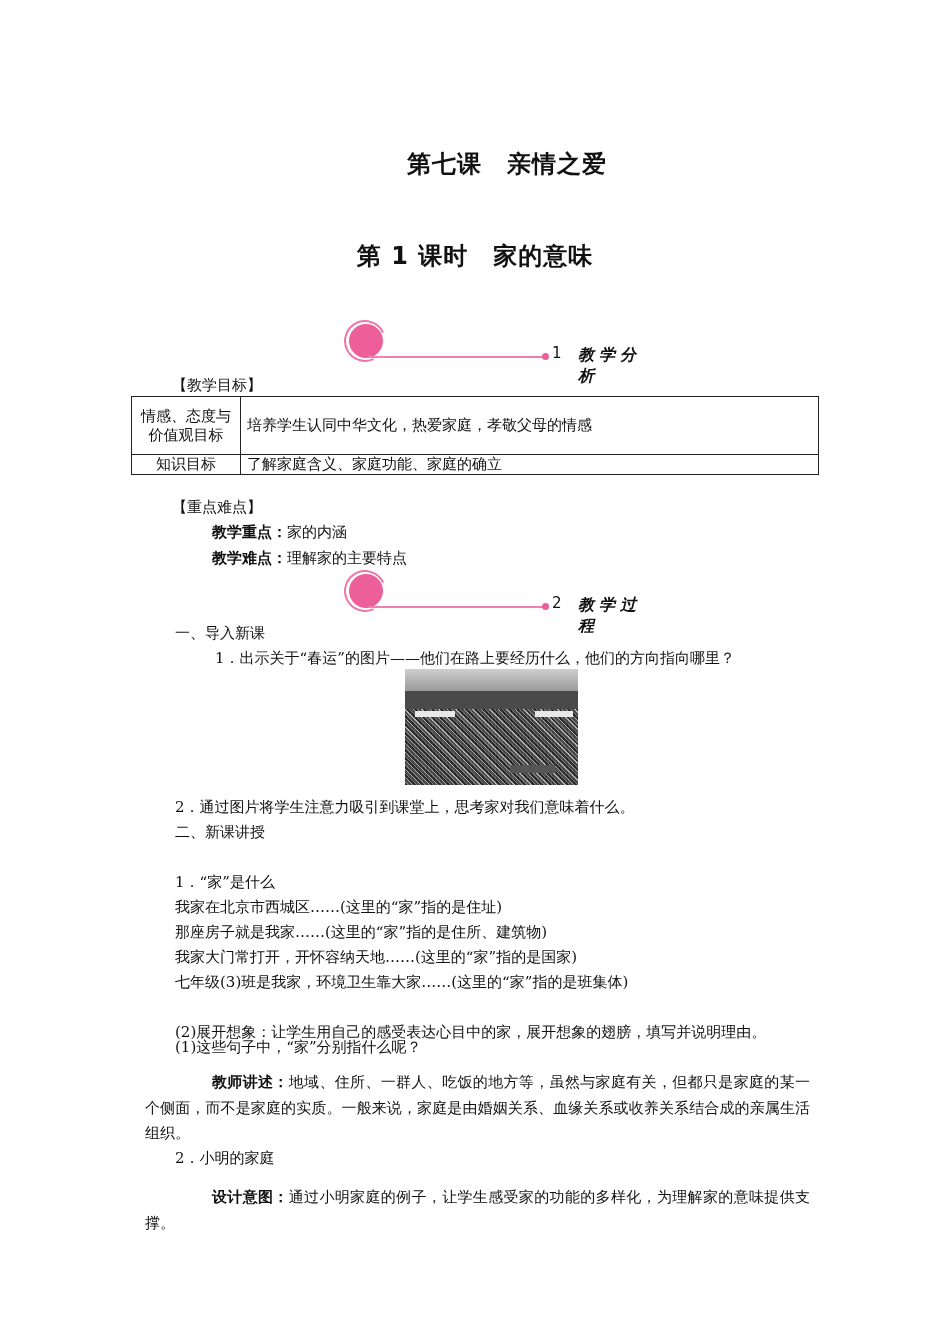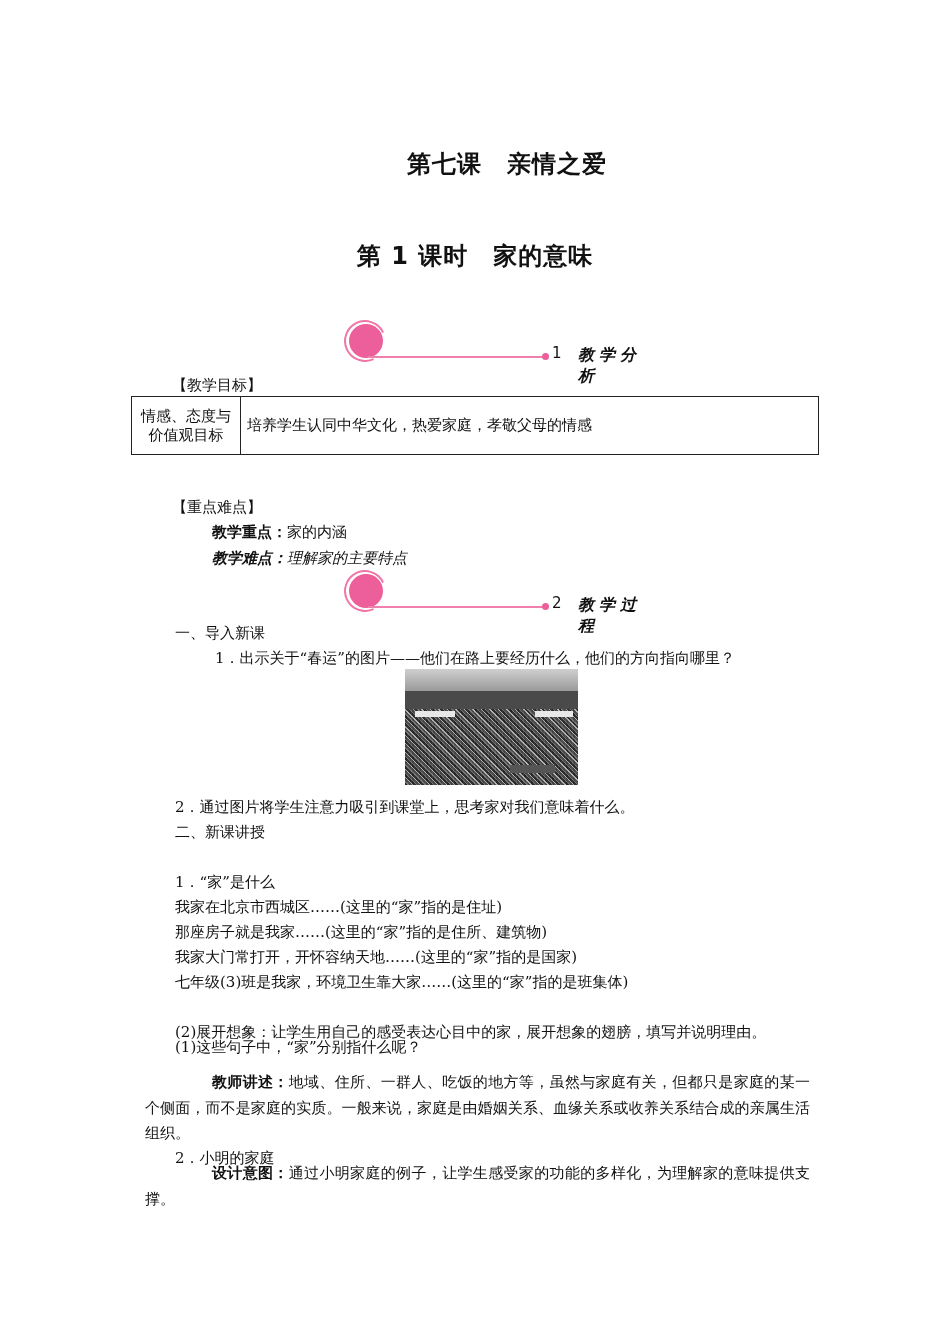--- a/index.html
+++ b/index.html
@@ -47,28 +47,32 @@
 </div>
 
 <div class="abs p" style="left:172px; top:373px;">【教学目标】</div>
 
 <table class="goals">
   <tbody>
       <tr>
     <td class="k" style="height:57px;">情感、态度与价值观目标</td>
     <td>培养学生认同中华文化，热爱家庭，孝敬父母的情感</td>
   </tr>
+  <tr>
+    <td class="k">知识目标</td>
+    <td>了解家庭含义、家庭功能、家庭的确立</td>
+  </tr>
 </tbody>
   </table>
 
 <div class="abs p" style="left:172px; top:495px;">【重点难点】</div>
 <div class="abs p indent" style="top:520px;">
   <span class="b">教学重点：</span><span>家的内涵</span>
 </div>
-<div class="abs p indent" style="top:546px;font-style:italic;">
+<div class="abs p indent" style="top:546px;">
   <span class="b">教学难点：</span><span>理解家的主要特点</span>
 </div>
 
 <div class="abs banner" style="left:340px; top:568px;">
   <div class="ring"></div>
   <div class="dot"></div>
   <div class="line"></div>
   <div class="end"></div>
   <span class="num">2</span>
   <span class="lbl">教学过程</span>
@@ -95,15 +99,15 @@
 <div class="abs p indent" style="top:945px;">我家大门常打开，开怀容纳天地……(这里的“家”指的是国家)</div>
 <div class="abs p indent" style="top:970px;">七年级(3)班是我家，环境卫生靠大家……(这里的“家”指的是班集体)</div>
 <div class="abs p indent" style="top:1020px;margin-top:15px;">(1)这些句子中，“家”分别指什么呢？</div>
 <div class="abs para" style="top:1020px;">(2)展开想象：让学生用自己的感受表达心目中的家，展开想象的翅膀，填写并说明理由。</div>
 
 <div class="abs para" style="top:1070px;">
   <span class="b">教师讲述：</span><span>地域、住所、一群人、吃饭的地方等，虽然与家庭有关，但都只是家庭的某一个侧面，而不是家庭的实质。一般来说，家庭是由婚姻关系、血缘关系或收养关系结合成的亲属生活组织。</span>
 </div>
 
 <div class="abs p indent" style="top:1146px;">2．小明的家庭</div>
-<div class="abs para" style="top:1161px;">
+<div class="abs para" style="top:1185px;">
   <span class="b">设计意图：</span><span>通过小明家庭的例子，让学生感受家的功能的多样化，为理解家的意味提供支撑。</span>
 </div>
 
 </body></html>

